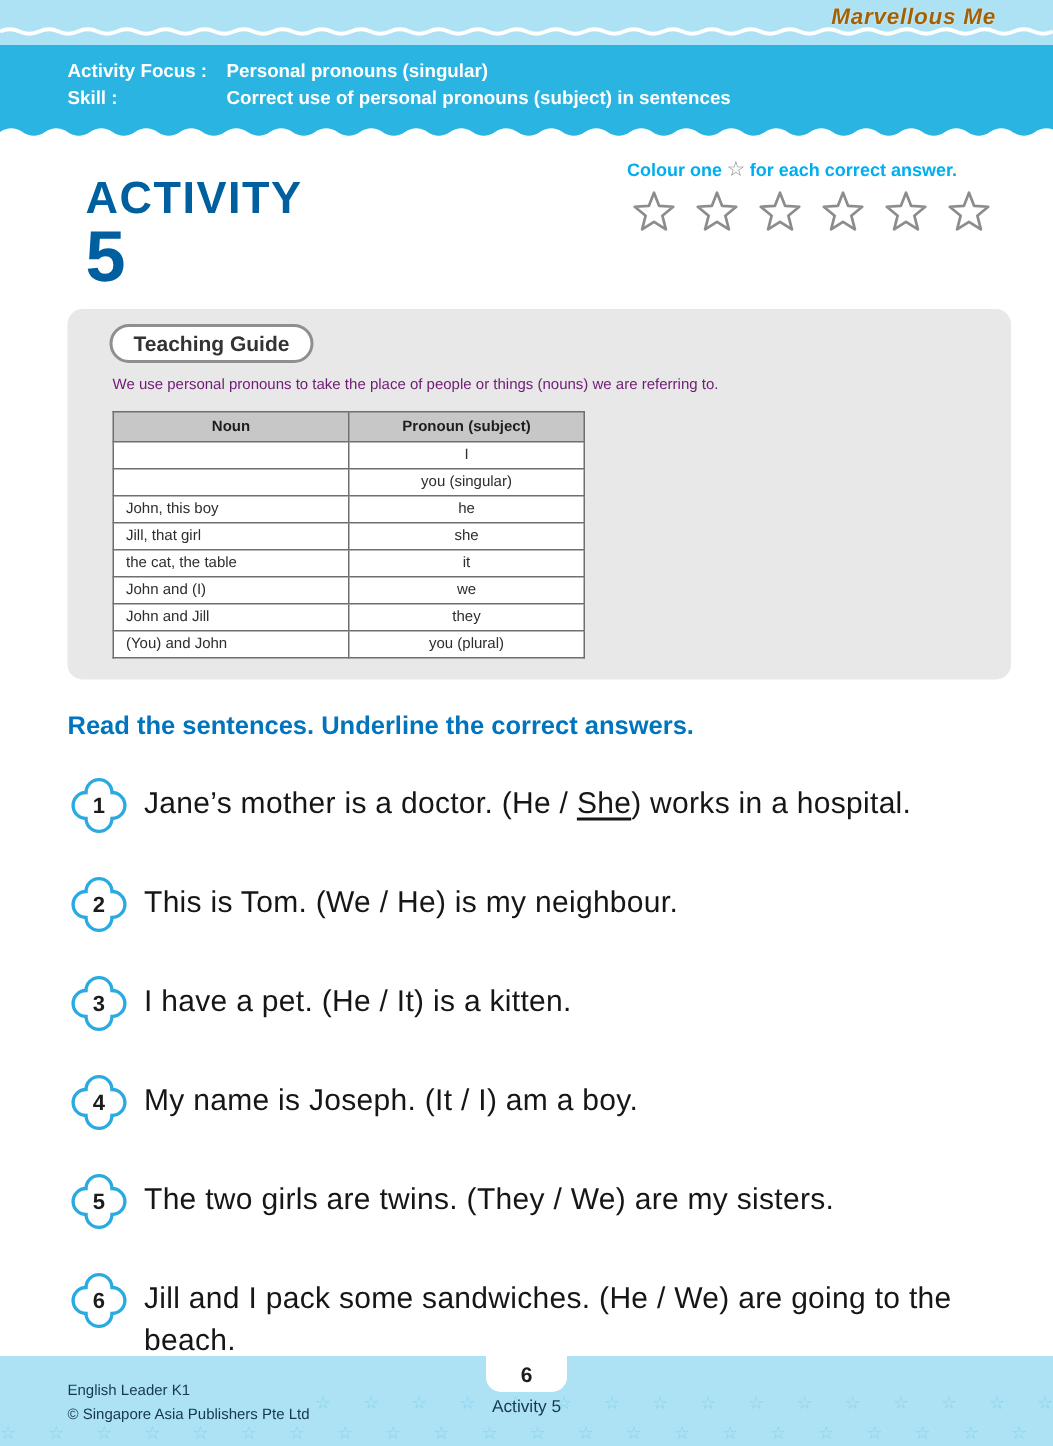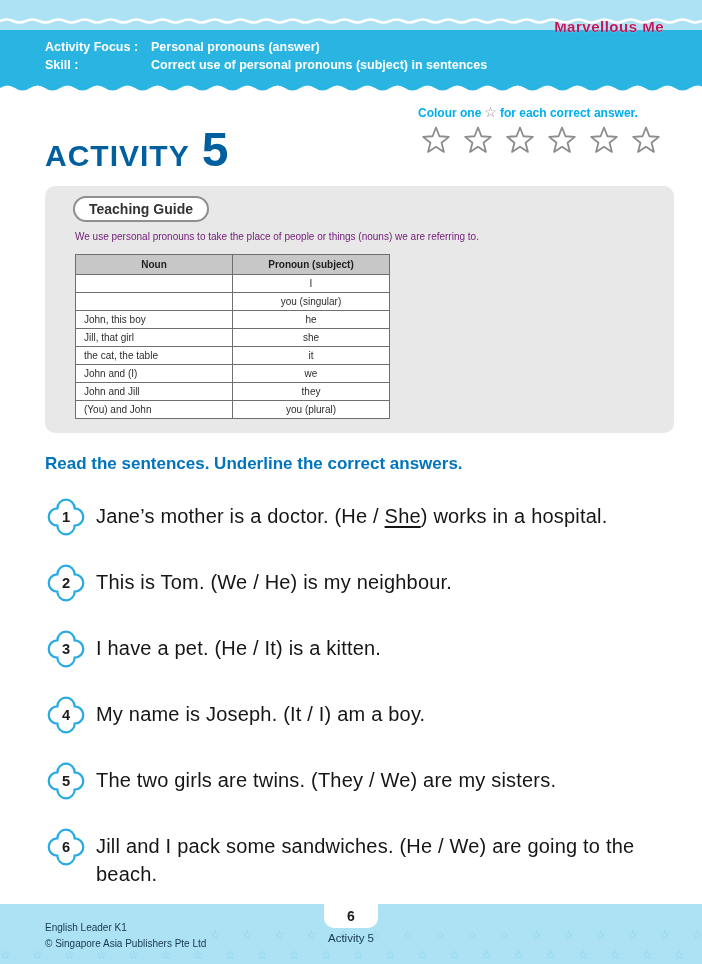--- a/index.html
+++ b/index.html
@@ -7,35 +7,36 @@
   .page {
     position: relative; width: 702px; height: 964px; overflow: hidden;
     background: #ffffff;
     font-family: "Liberation Sans", "DejaVu Sans", sans-serif;
     color: #2d2d2d;
   }
 
   
   .header-light { position: relative; height: 30px; background: #ade2f4; }
   .brand {
-    position: absolute; top: 18px; right: 38px;
-    font-size: 15px; font-weight: bold; color: #be185d;
+    position: absolute; top: 3px; right: 38px;
+    font-size: 15px; font-weight: bold; color: #a16207;
     text-shadow: 0 0 1px #ffffff;
     letter-spacing: 0.5px;
+    font-style: italic;
   }
   .wave-line { position: absolute; left: 0; top: 13px; display: block; }
   .focus-band { background: #29b4e2; padding: 8px 0 9px 45px; }
   .focus-row { display: flex; font-size: 12.5px; font-weight: bold; color: #ffffff; line-height: 1.45; }
   .focus-label { display: inline-block; width: 100px; text-align: left; white-space: nowrap; }
   .focus-value { margin-left: 6px; }
   .wave-bottom { display: block; margin-top: -1px; }
 
   
   .title-row { display: flex; justify-content: space-between; align-items: flex-start; margin: 6px 38px 0 45px; }
-  .activity-title { display: flex; align-items: baseline; margin-top: 24px; }
+  .activity-title { display: flex; align-items: baseline; margin-top: 12px; flex-direction: column; }
   .act-word { font-size: 30px; font-weight: bold; color: #005f9e; letter-spacing: 1px; }
   .act-num  { font-size: 48px; font-weight: bold; color: #005f9e; margin-left: 12px; line-height: 0.9; }
   .star-block { display: flex; flex-direction: column; }
   .colour-note { font-size: 12px; font-weight: bold; color: #00aeef; }
   .note-star { color: #8a8a8a; font-size: 14px; margin: 0 3px; font-weight: normal; }
   .stars { display: flex; gap: 6px; margin-top: 3px; }
   .stars svg { display: block; }
 
   
   .guide {
@@ -90,21 +91,21 @@
   <header>
     <div class="header-light">
       <div class="brand">Marvellous Me</div>
       <svg class="wave-line" width="702" height="16">
         <path fill="none" stroke="#ffffff" stroke-width="2.5" d="M0 8 Q6.5 5 13 8 Q19.5 11 26 8 Q32.5 5 39 8 Q45.5 11 52 8 Q58.5 5 65 8 Q71.5 11 78 8 Q84.5 5 91 8 Q97.5 11 104 8 Q110.5 5 117 8 Q123.5 11 130 8 Q136.5 5 143 8 Q149.5 11 156 8 Q162.5 5 169 8 Q175.5 11 182 8 Q188.5 5 195 8 Q201.5 11 208 8 Q214.5 5 221 8 Q227.5 11 234 8 Q240.5 5 247 8 Q253.5 11 260 8 Q266.5 5 273 8 Q279.5 11 286 8 Q292.5 5 299 8 Q305.5 11 312 8 Q318.5 5 325 8 Q331.5 11 338 8 Q344.5 5 351 8 Q357.5 11 364 8 Q370.5 5 377 8 Q383.5 11 390 8 Q396.5 5 403 8 Q409.5 11 416 8 Q422.5 5 429 8 Q435.5 11 442 8 Q448.5 5 455 8 Q461.5 11 468 8 Q474.5 5 481 8 Q487.5 11 494 8 Q500.5 5 507 8 Q513.5 11 520 8 Q526.5 5 533 8 Q539.5 11 546 8 Q552.5 5 559 8 Q565.5 11 572 8 Q578.5 5 585 8 Q591.5 11 598 8 Q604.5 5 611 8 Q617.5 11 624 8 Q630.5 5 637 8 Q643.5 11 650 8 Q656.5 5 663 8 Q669.5 11 676 8 Q682.5 5 689 8 Q695.5 11 702 8"></path>
       </svg>
     </div>
     <div class="focus-band">
       <div class="focus-row">
         <span class="focus-label">Activity Focus :</span>
-        <span class="focus-value">Personal pronouns (answer)</span>
+        <span class="focus-value">Personal pronouns (singular)</span>
       </div>
       <div class="focus-row">
         <span class="focus-label">Skill :</span>
         <span class="focus-value">Correct use of personal pronouns (subject) in sentences</span>
       </div>
     </div>
     <svg class="wave-bottom" width="702" height="16">
       <path fill="#29b4e2" d="M0 6 Q7.5 1 15 6 Q22.5 11 30 6 Q37.5 1 45 6 Q52.5 11 60 6 Q67.5 1 75 6 Q82.5 11 90 6 Q97.5 1 105 6 Q112.5 11 120 6 Q127.5 1 135 6 Q142.5 11 150 6 Q157.5 1 165 6 Q172.5 11 180 6 Q187.5 1 195 6 Q202.5 11 210 6 Q217.5 1 225 6 Q232.5 11 240 6 Q247.5 1 255 6 Q262.5 11 270 6 Q277.5 1 285 6 Q292.5 11 300 6 Q307.5 1 315 6 Q322.5 11 330 6 Q337.5 1 345 6 Q352.5 11 360 6 Q367.5 1 375 6 Q382.5 11 390 6 Q397.5 1 405 6 Q412.5 11 420 6 Q427.5 1 435 6 Q442.5 11 450 6 Q457.5 1 465 6 Q472.5 11 480 6 Q487.5 1 495 6 Q502.5 11 510 6 Q517.5 1 525 6 Q532.5 11 540 6 Q547.5 1 555 6 Q562.5 11 570 6 Q577.5 1 585 6 Q592.5 11 600 6 Q607.5 1 615 6 Q622.5 11 630 6 Q637.5 1 645 6 Q652.5 11 660 6 Q667.5 1 675 6 Q682.5 11 690 6 Q697.5 1 705 6 Q712.5 11 720 6 L702 0 L0 0 Z"></path>
     </svg>
   </header>

